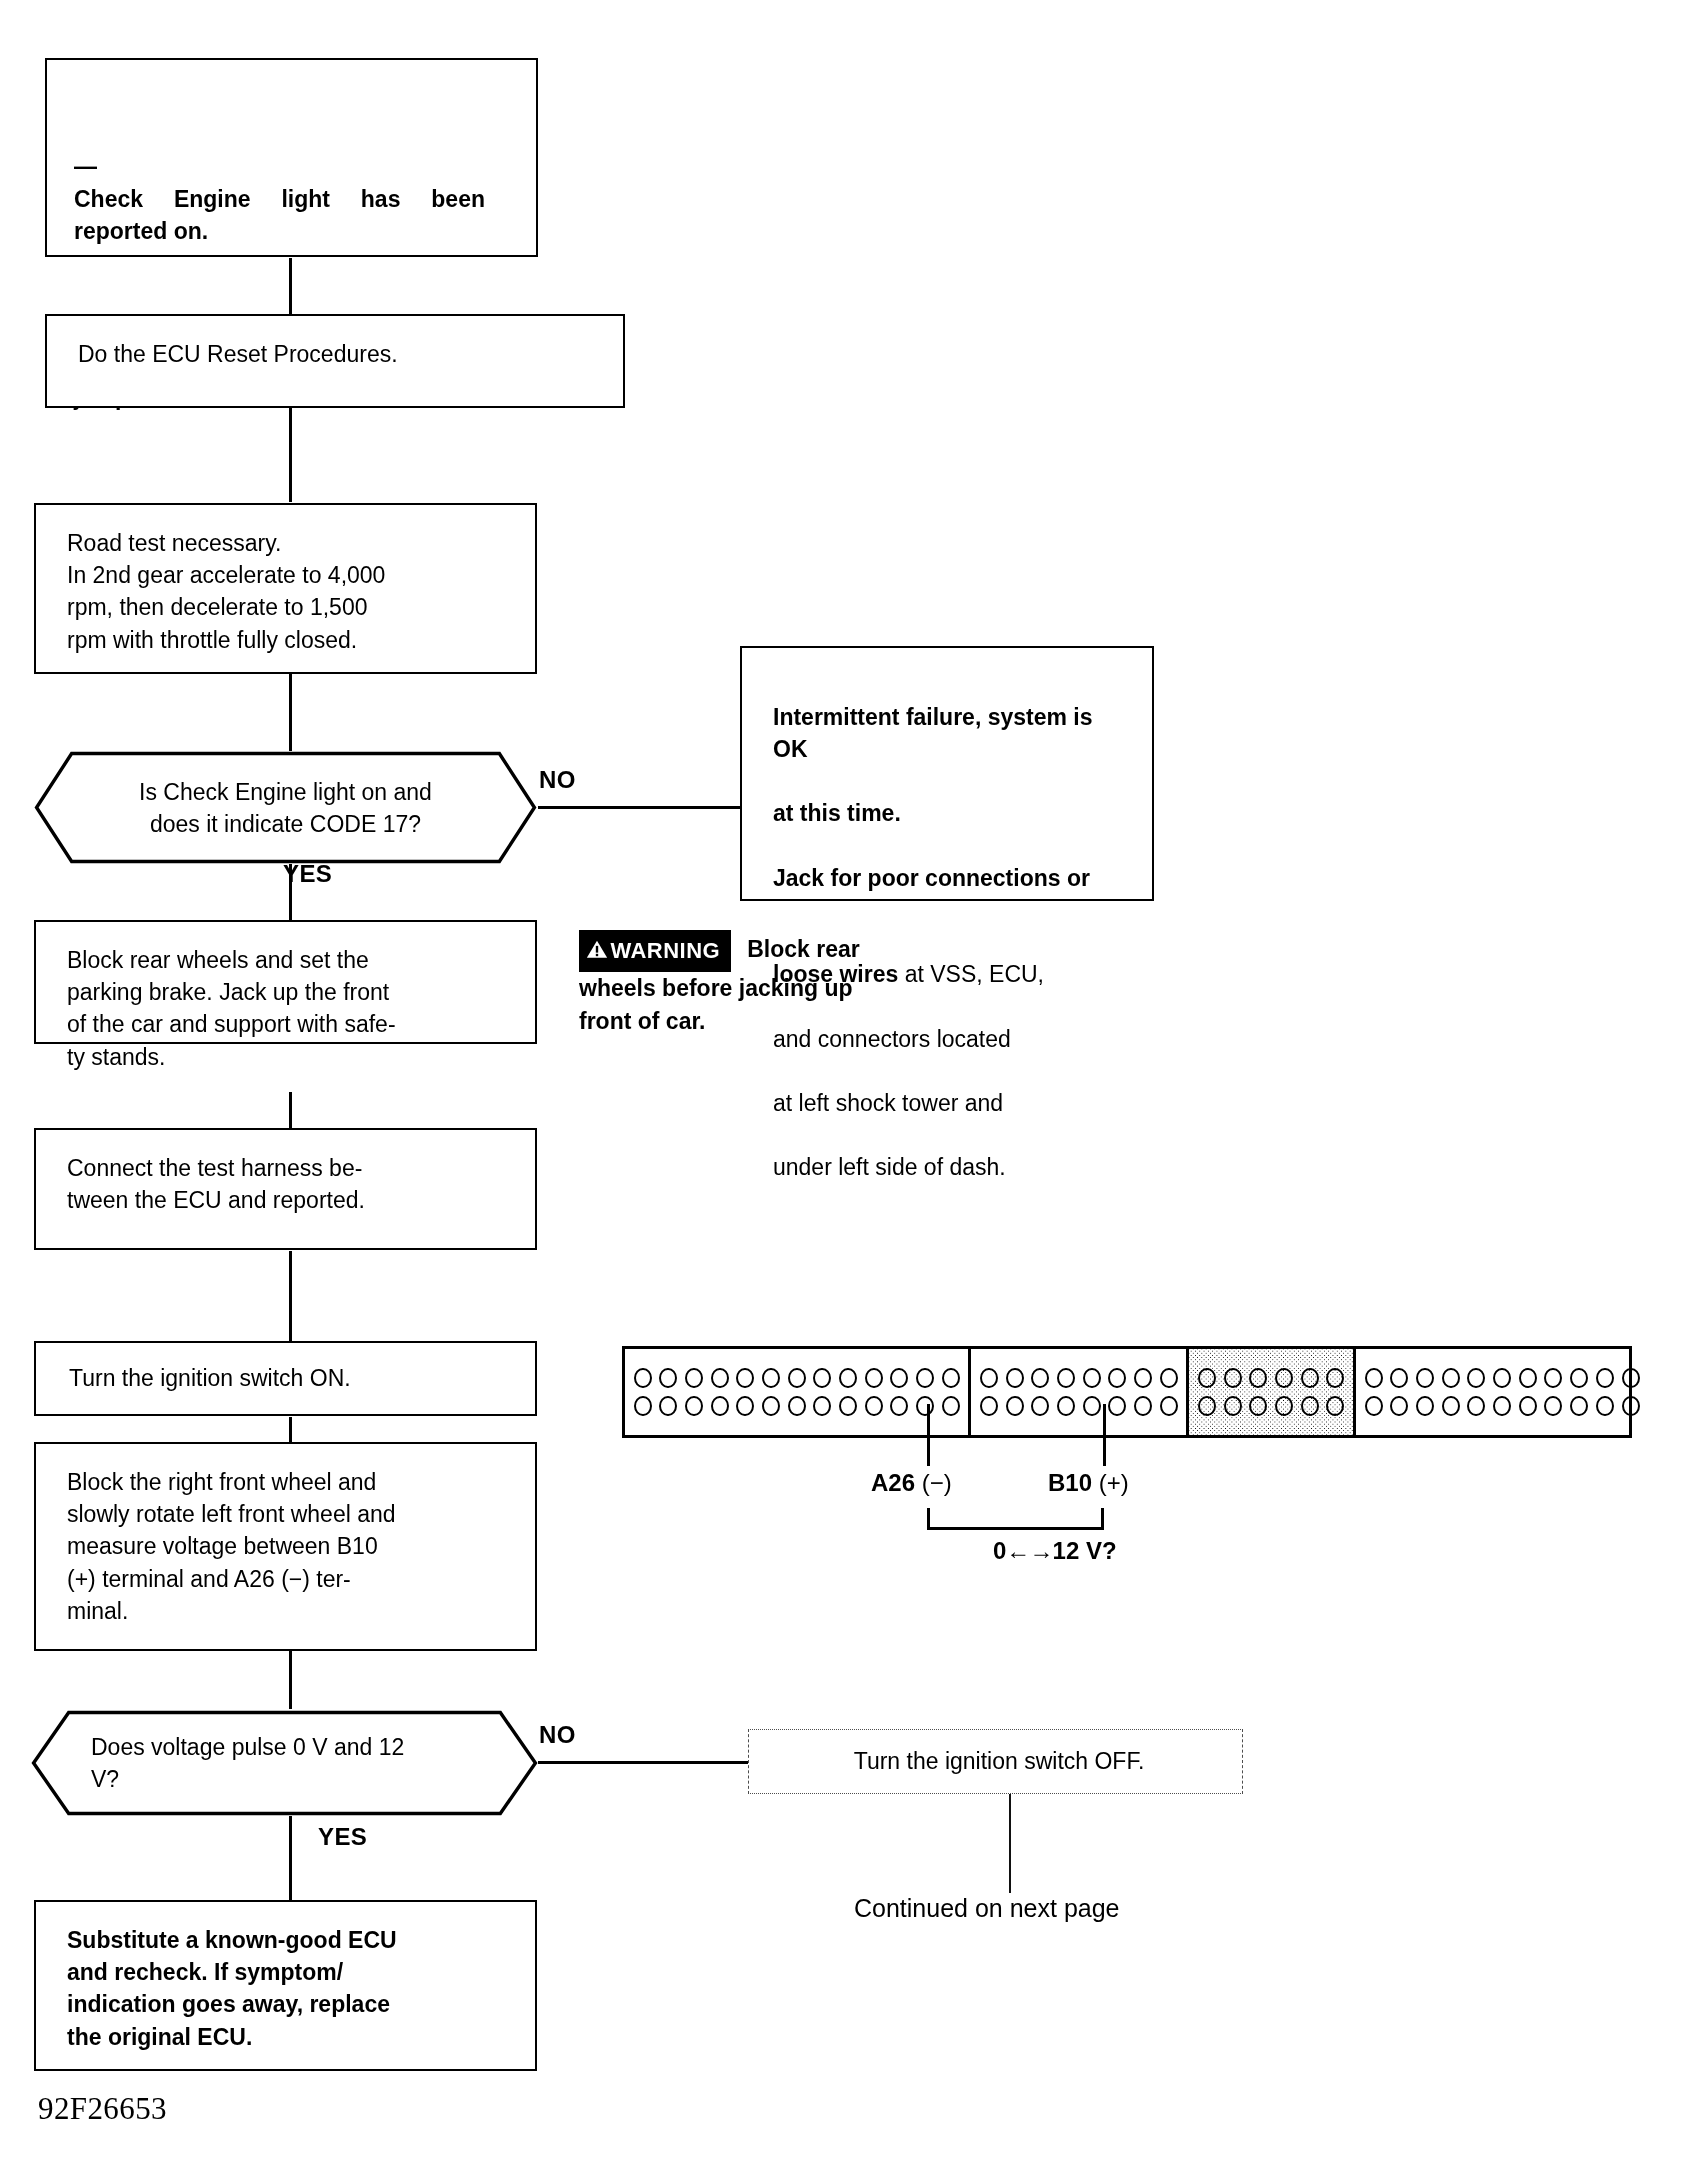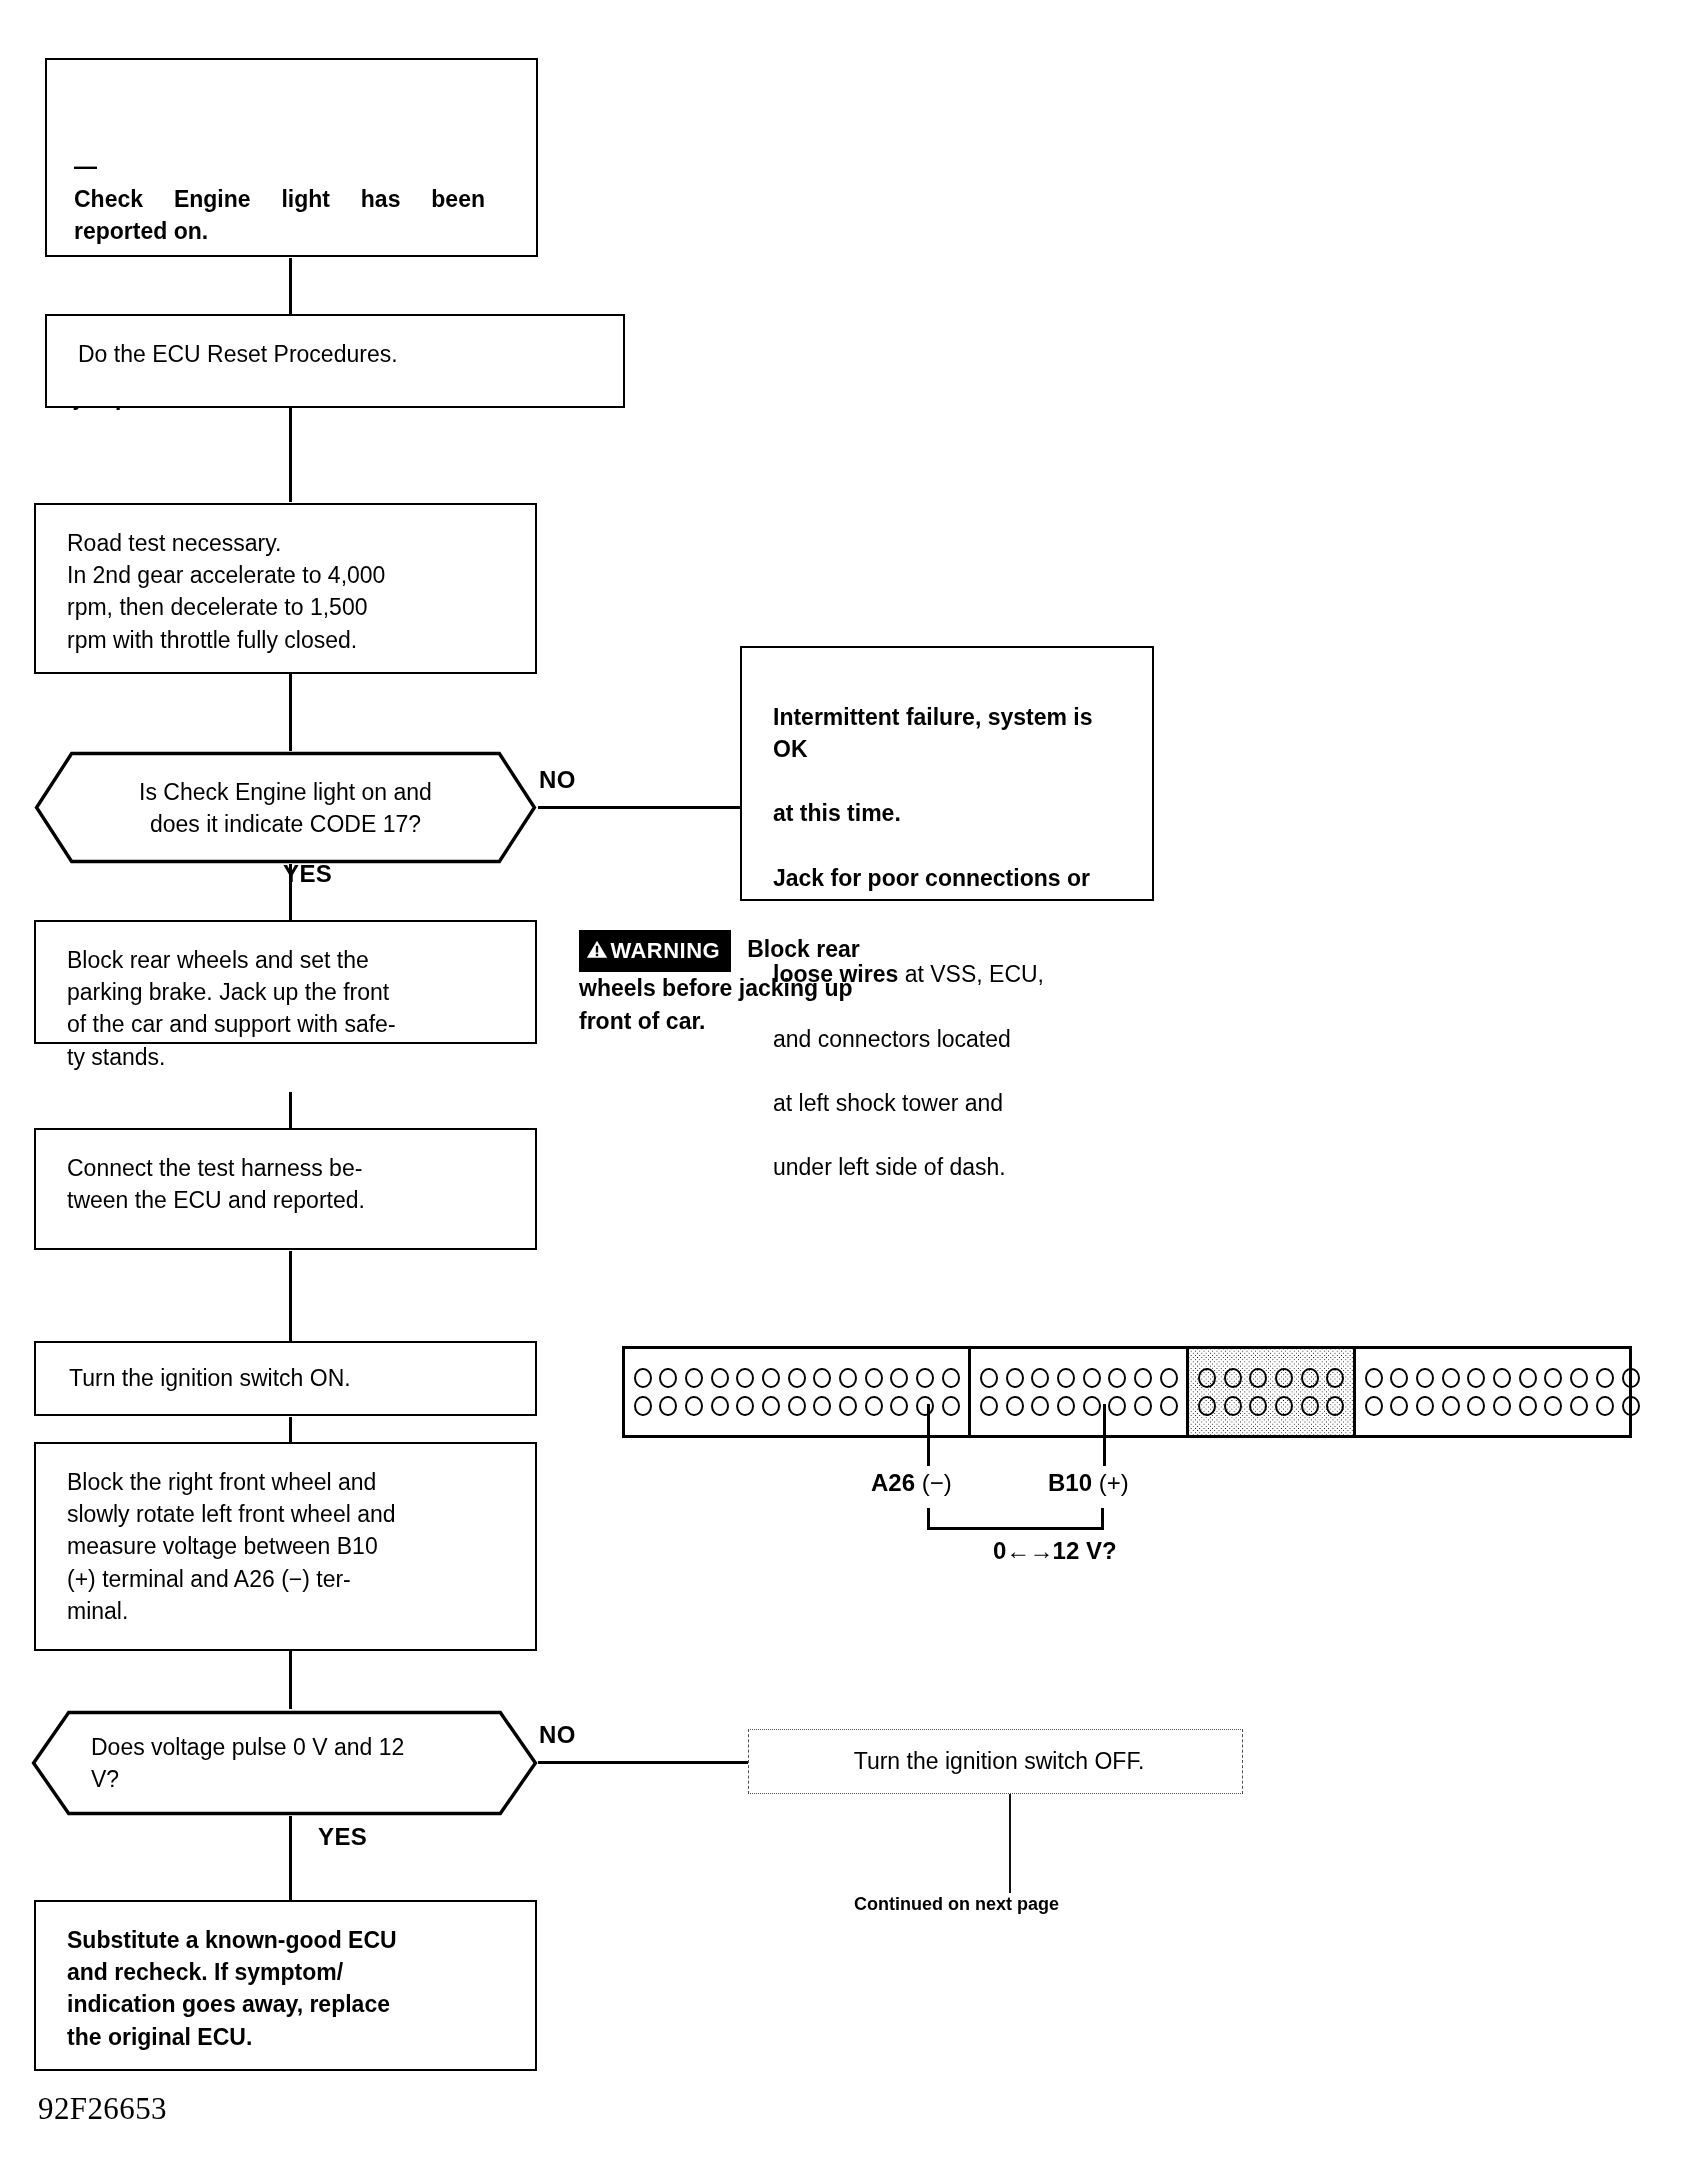--- a/index.html
+++ b/index.html
@@ -182,22 +182,22 @@
     position: absolute;
     font-size: 24px;
     font-weight: bold;
     white-space: nowrap;
   }
   .arrowspan { letter-spacing: -0.9px; }
 
   
   #continued {
     position: absolute;
-    font-size: 18px;
-    font-weight: bold;
+    font-size: 25px;
+    font-weight: normal;
     white-space: nowrap;
   }
   #footer-code {
     position: absolute;
     font-family: "Liberation Serif", serif;
     font-size: 31px;
     letter-spacing: 0.4px;
     white-space: nowrap;
   }
 

